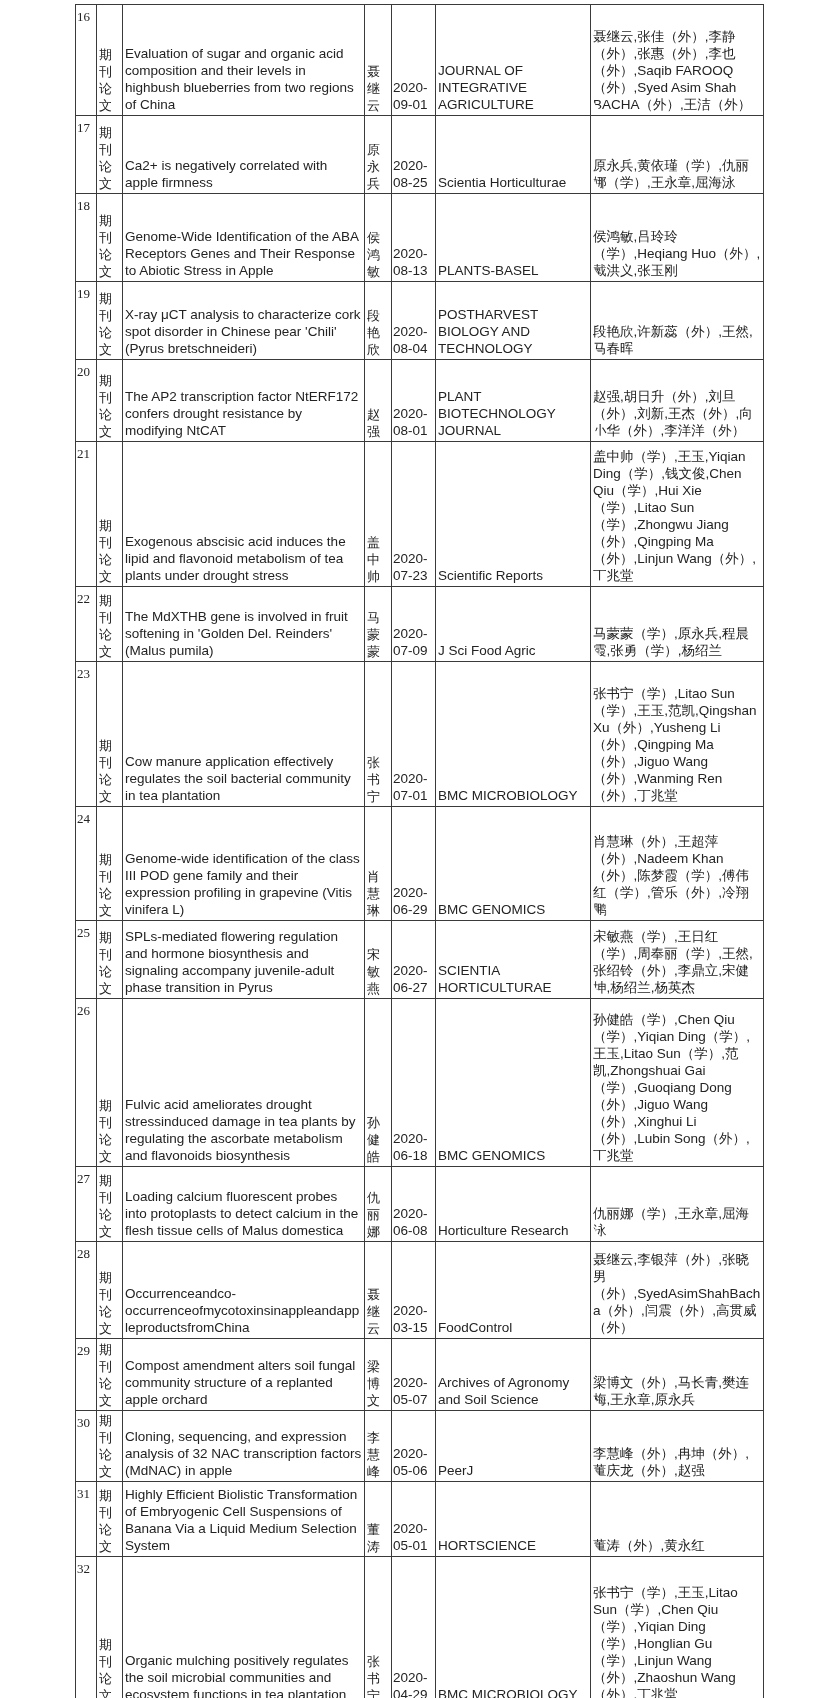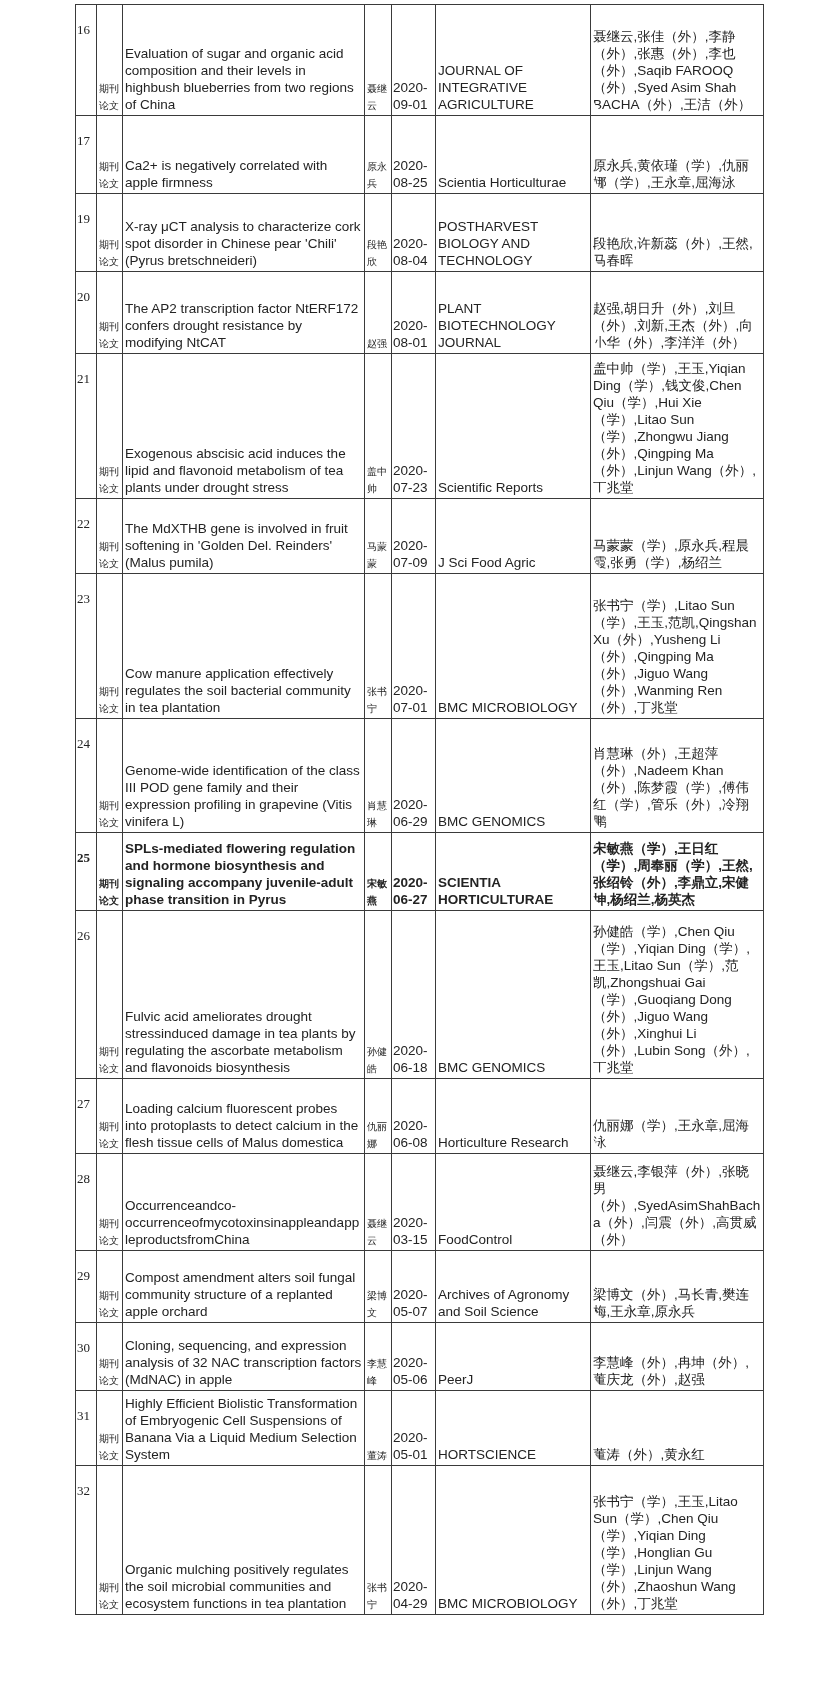--- a/index.html
+++ b/index.html
@@ -12,25 +12,25 @@
     padding:1px 2px 2px 2px;
     font-family:"Liberation Sans","DejaVu Sans",sans-serif;
     font-size:13.5px;
     line-height:17px;
     overflow:hidden;
   }
   td.c-no{
     vertical-align:top;
     font-family:"Liberation Serif","DejaVu Serif",serif;
     font-size:13px;
-    padding:16px 1px;
+    padding:3px 1px;
   }
   td.c-type,td.c-author{
     word-break:break-all;
-    font-size:10px;
+    font-size:13px;
     padding:1px 2px;
   }
   td.c-title{overflow-wrap:break-word;}
   td.c-date{overflow-wrap:break-word;padding-left:1px;padding-right:1px;}
   td.c-journal{overflow-wrap:break-word;}
   td.c-authors{overflow-wrap:break-word;border-radius:23px;}
 </style>
 </head>
 <body>
 
@@ -57,20 +57,29 @@
   </tr>
         <tr style="height: 78px;">
     <td class="c-no">17</td>
     <td class="c-type">期刊论文</td>
     <td class="c-title">Ca2+ is negatively correlated with apple firmness</td>
     <td class="c-author">原永兵</td>
     <td class="c-date">2020-08-25</td>
     <td class="c-journal">Scientia Horticulturae</td>
     <td class="c-authors">原永兵,黄依瑾（学）,仇丽娜（学）,王永章,屈海泳</td>
   </tr>
+        <tr style="height: 88px;">
+    <td class="c-no">18</td>
+    <td class="c-type">期刊论文</td>
+    <td class="c-title">Genome-Wide Identification of the ABA Receptors  Genes and Their Response to Abiotic Stress in Apple</td>
+    <td class="c-author">侯鸿敏</td>
+    <td class="c-date">2020-08-13</td>
+    <td class="c-journal">PLANTS-BASEL</td>
+    <td class="c-authors">侯鸿敏,吕玲玲（学）,Heqiang Huo（外）,戴洪义,张玉刚</td>
+  </tr>
         <tr style="height: 78px;">
     <td class="c-no">19</td>
     <td class="c-type">期刊论文</td>
     <td class="c-title">X-ray μCT analysis to characterize cork spot disorder in Chinese pear 'Chili' (Pyrus bretschneideri)</td>
     <td class="c-author">段艳欣</td>
     <td class="c-date">2020-08-04</td>
     <td class="c-journal">POSTHARVEST BIOLOGY AND TECHNOLOGY</td>
     <td class="c-authors">段艳欣,许新蕊（外）,王然,马春晖</td>
   </tr>
         <tr style="height: 82px;">
@@ -111,21 +120,21 @@
   </tr>
         <tr style="height: 114px;">
     <td class="c-no">24</td>
     <td class="c-type">期刊论文</td>
     <td class="c-title">Genome-wide identification of the class III POD gene family and their expression profiling in grapevine (Vitis vinifera L)</td>
     <td class="c-author">肖慧琳</td>
     <td class="c-date">2020-06-29</td>
     <td class="c-journal">BMC GENOMICS</td>
     <td class="c-authors">肖慧琳（外）,王超萍（外）,Nadeem Khan（外）,陈梦霞（学）,傅伟红（学）,管乐（外）,冷翔鹏</td>
   </tr>
-        <tr style="height: 78px; font-weight: bold;">
+        <tr style="height: 78px;">
     <td class="c-no">25</td>
     <td class="c-type">期刊论文</td>
     <td class="c-title">SPLs-mediated flowering regulation and hormone biosynthesis and signaling accompany juvenile-adult phase transition in Pyrus</td>
     <td class="c-author">宋敏燕</td>
     <td class="c-date">2020-06-27</td>
     <td class="c-journal">SCIENTIA HORTICULTURAE</td>
     <td class="c-authors">宋敏燕（学）,王日红（学）,周奉丽（学）,王然,张绍铃（外）,李鼎立,宋健坤,杨绍兰,杨英杰</td>
   </tr>
         <tr style="height: 168px; margin-top: 44px;">
     <td class="c-no">26</td>

